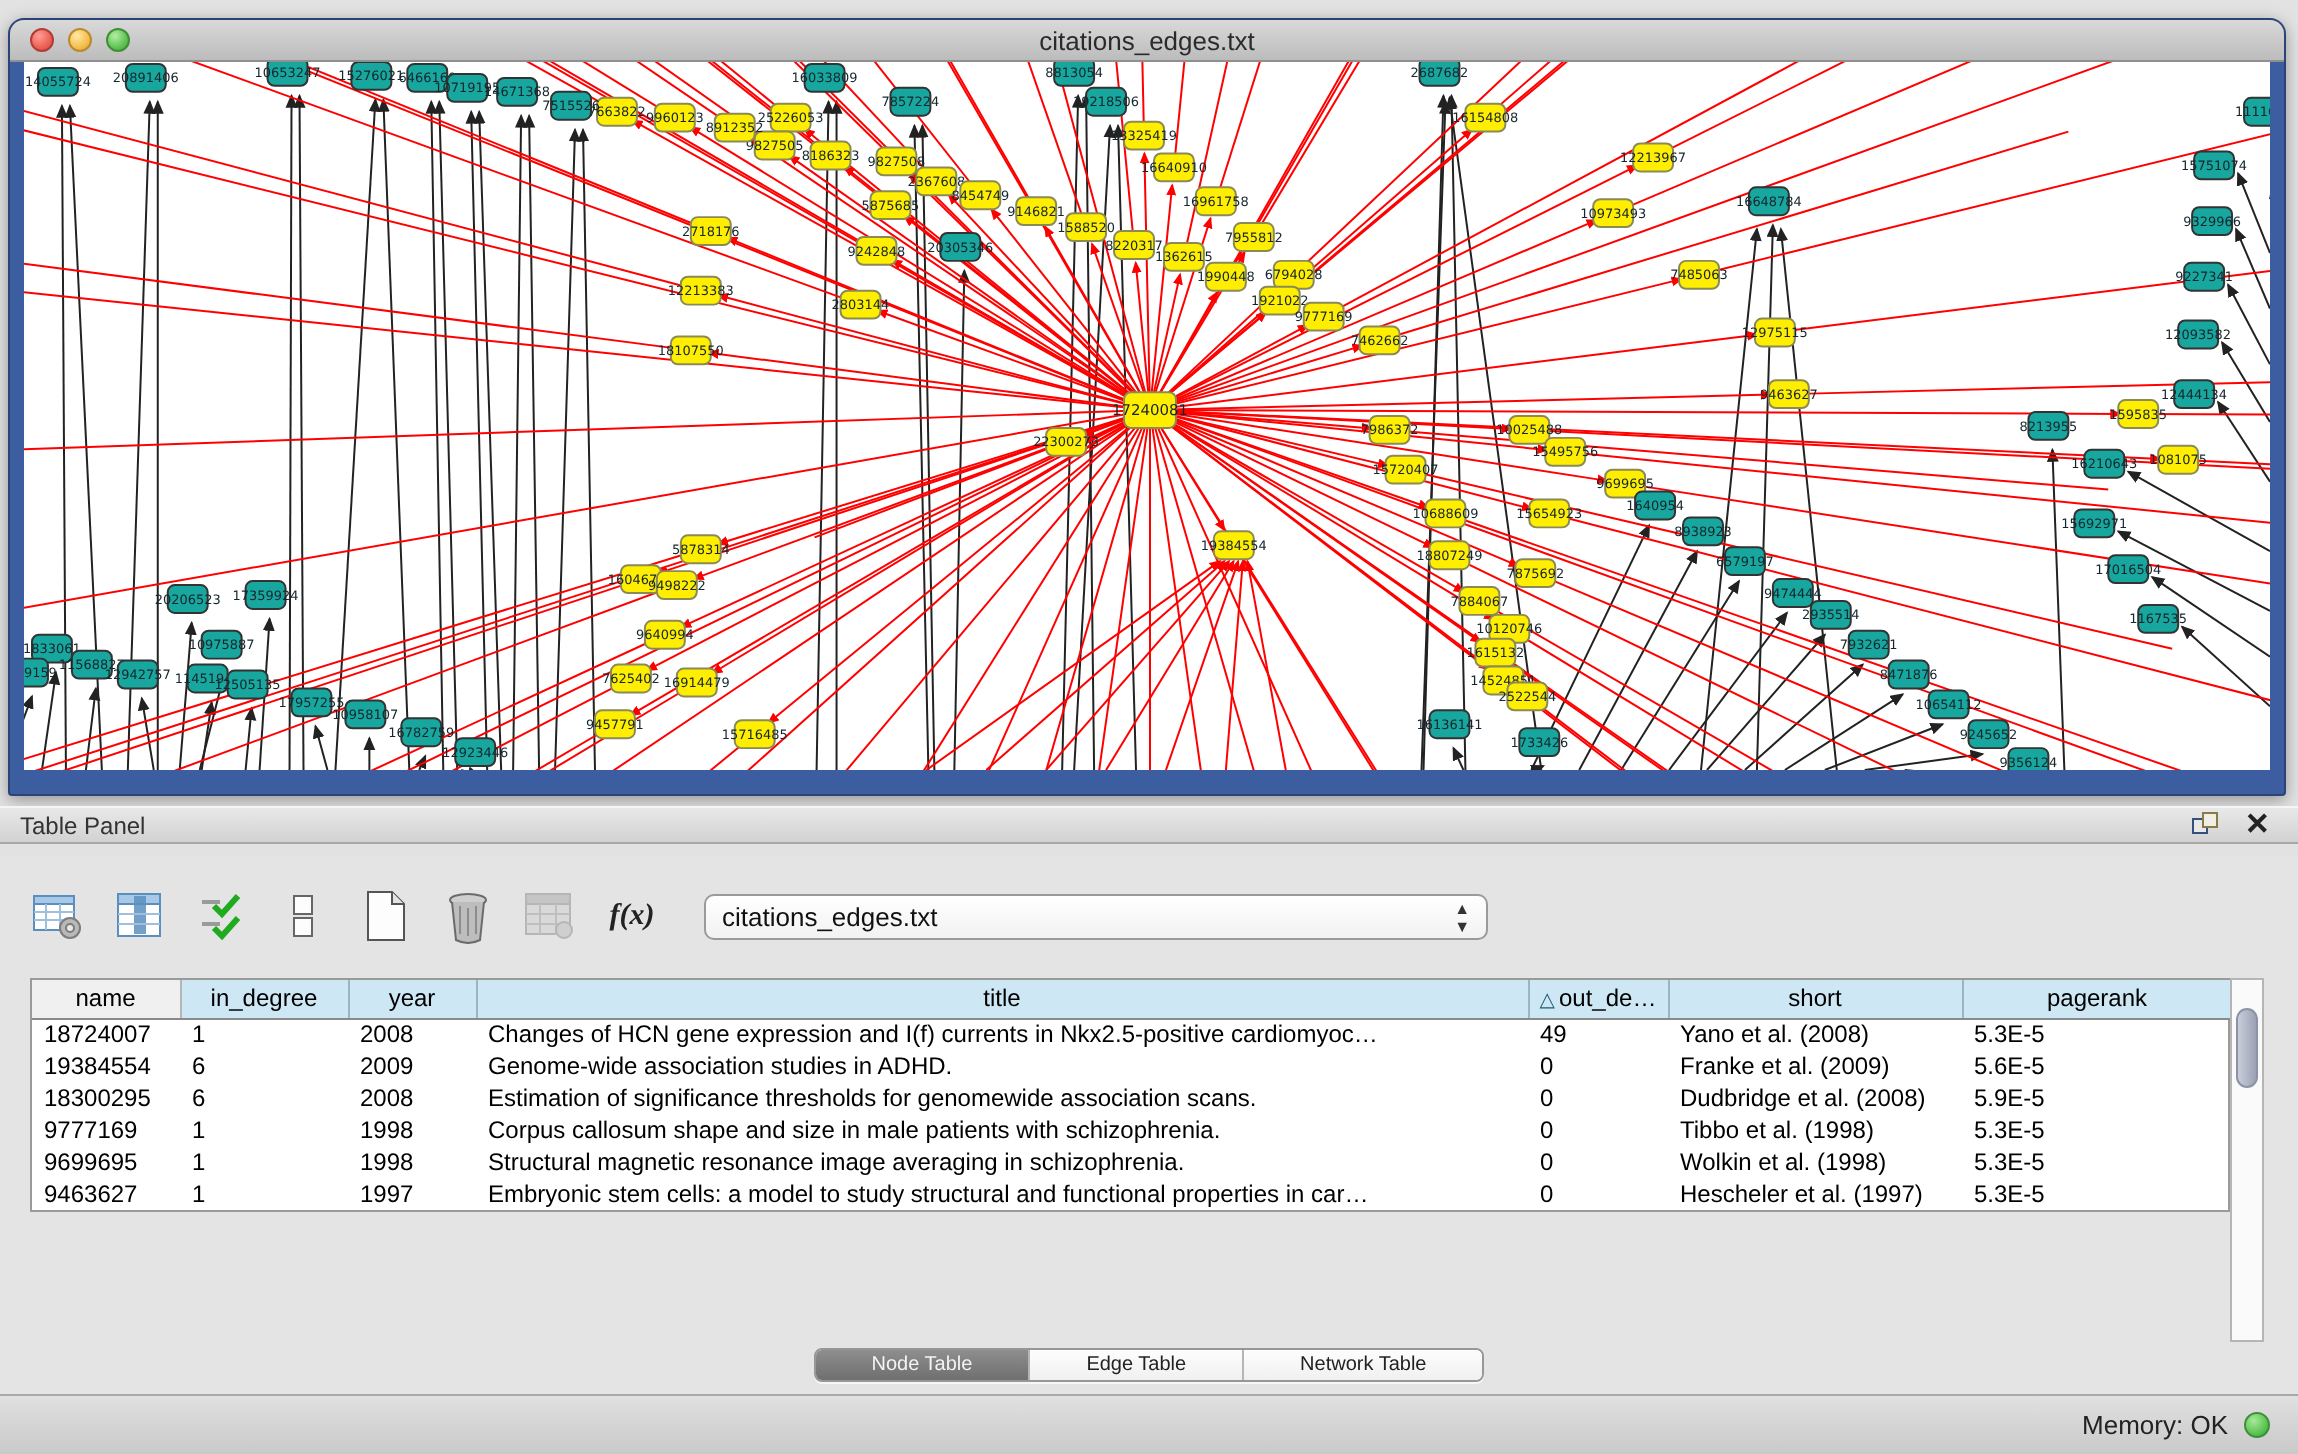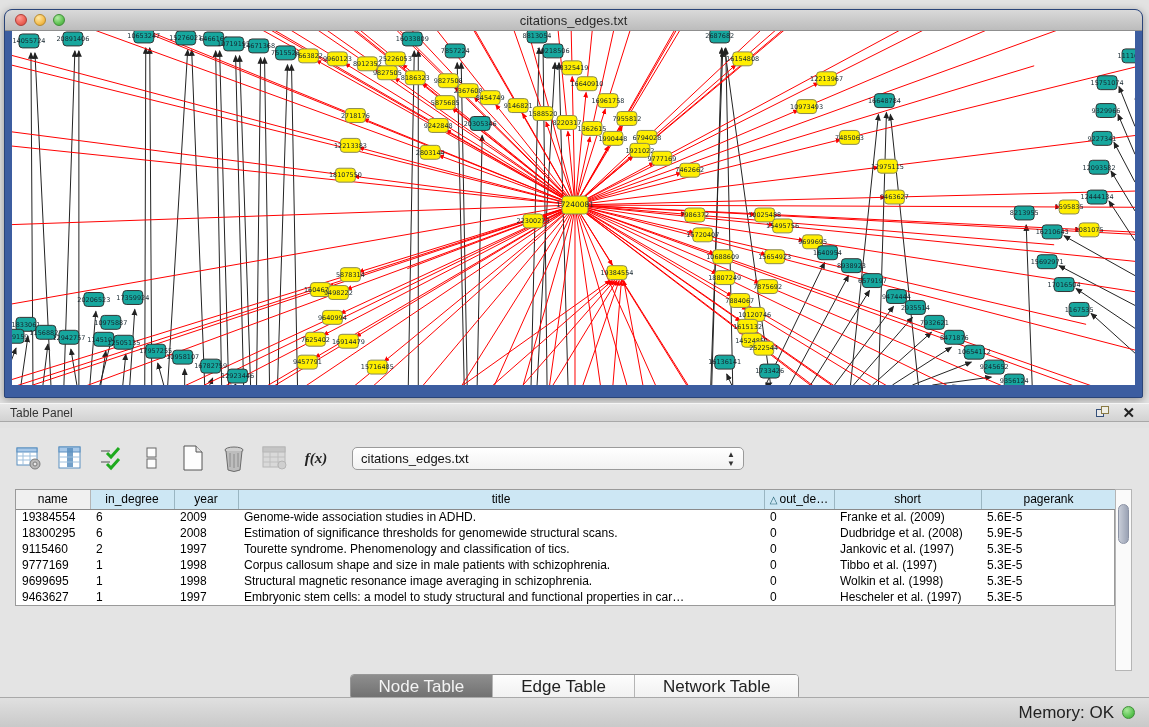--- a/index.html
+++ b/index.html
@@ -51,28 +51,28 @@
     background:#cde7f4; border-right:1px solid #9ab6c2; border-bottom:1px solid #8a8a8a; overflow:hidden; white-space:nowrap; }
   table.grid th.plain { background:#f0f0f0; border-right:1px solid #b5b5b5; }
   table.grid td { height:16px; padding:0 4px 0 6px; white-space:nowrap; overflow:hidden; }
   .sort-tri { color:#1d5d70; font-size:10px; margin-right:2px; }
   .vscroll { position:absolute; left:1115px; top:61px; width:17px; height:182px; background:#fafafa; border:1px solid #b5b5b5; }
   .vthumb { position:absolute; left:2px; top:14px; width:11px; height:40px; border-radius:6px;
     background:linear-gradient(90deg,#c8cdd8,#9aa2b4); border:1px solid #8c93a5; }
 
   .tabs-row { position:absolute; left:0; top:246px; width:1149px; display:flex; justify-content:center; }
   .seg { display:flex; border:1px solid #979797; border-radius:4px; overflow:hidden; background:#fdfdfd; box-shadow:0 1px 0 rgba(255,255,255,.7); }
-  .seg .tab { padding:2px 28px; font-size:17px; color:#222; border-right:1px solid #b5b5b5; background:linear-gradient(#fdfdfd,#f0f0f0); }
+  .seg .tab { padding:2px 28px; font-size:10px; color:#222; border-right:1px solid #b5b5b5; background:linear-gradient(#fdfdfd,#f0f0f0); }
   .seg .tab:last-child { border-right:none; }
   .seg .tab.active { background:linear-gradient(#8e8e8e,#6f6f6f); color:#f3f3f3; }
 
   .statusbar { position:absolute; left:0; top:697px; width:1149px; height:30px;
     background:linear-gradient(#e0e0e0,#c9c9c9); border-top:1px solid #a9a9a9;
     display:flex; align-items:center; justify-content:flex-end; }
-  .mem-label { font-size:17px; color:#222; margin-right:8px; }
+  .mem-label { font-size:13px; color:#222; margin-right:8px; }
   .mem-dot { width:13px; height:13px; border-radius:50%; margin-right:14px;
     background:radial-gradient(circle at 35% 30%, #a9e89b, #57c24e 65%, #3f9c37); border:1px solid #3e8f38; }
 </style>
 </head>
 <body>
 
 <div class="net-window">
   <div class="titlebar">
     <div class="lights">
       <div class="light red"></div>
@@ -863,53 +863,53 @@
             <th>in_degree</th>
             <th>year</th>
             <th>title</th>
             <th><span class="sort-tri">△</span>out_de…</th>
             <th>short</th>
             <th>pagerank</th>
           </tr>
         </thead>
       <tbody id="grid-body">
           <tr>
+            <td>18724007</td>
+            <td>1</td>
+            <td>2008</td>
+            <td>Changes of HCN gene expression and I(f) currents in Nkx2.5-positive cardiomyoc…</td>
+            <td>49</td>
+            <td>Yano et al. (2008)</td>
+            <td>5.3E-5</td>
+          </tr>
+          <tr>
             <td>19384554</td>
             <td>6</td>
             <td>2009</td>
             <td>Genome-wide association studies in ADHD.</td>
             <td>0</td>
             <td>Franke et al. (2009)</td>
             <td>5.6E-5</td>
           </tr>
           <tr>
             <td>18300295</td>
             <td>6</td>
             <td>2008</td>
-            <td>Estimation of significance thresholds for genomewide structural scans.</td>
+            <td>Estimation of significance thresholds for genomewide association scans.</td>
             <td>0</td>
             <td>Dudbridge et al. (2008)</td>
             <td>5.9E-5</td>
-          </tr>
-          <tr>
-            <td>9115460</td>
-            <td>2</td>
-            <td>1997</td>
-            <td>Tourette syndrome. Phenomenology and classification of tics.</td>
-            <td>0</td>
-            <td>Jankovic et al. (1997)</td>
-            <td>5.3E-5</td>
           </tr>
           <tr>
             <td>9777169</td>
             <td>1</td>
             <td>1998</td>
             <td>Corpus callosum shape and size in male patients with schizophrenia.</td>
             <td>0</td>
-            <td>Tibbo et al. (1997)</td>
+            <td>Tibbo et al. (1998)</td>
             <td>5.3E-5</td>
           </tr>
           <tr>
             <td>9699695</td>
             <td>1</td>
             <td>1998</td>
             <td>Structural magnetic resonance image averaging in schizophrenia.</td>
             <td>0</td>
             <td>Wolkin et al. (1998)</td>
             <td>5.3E-5</td>

